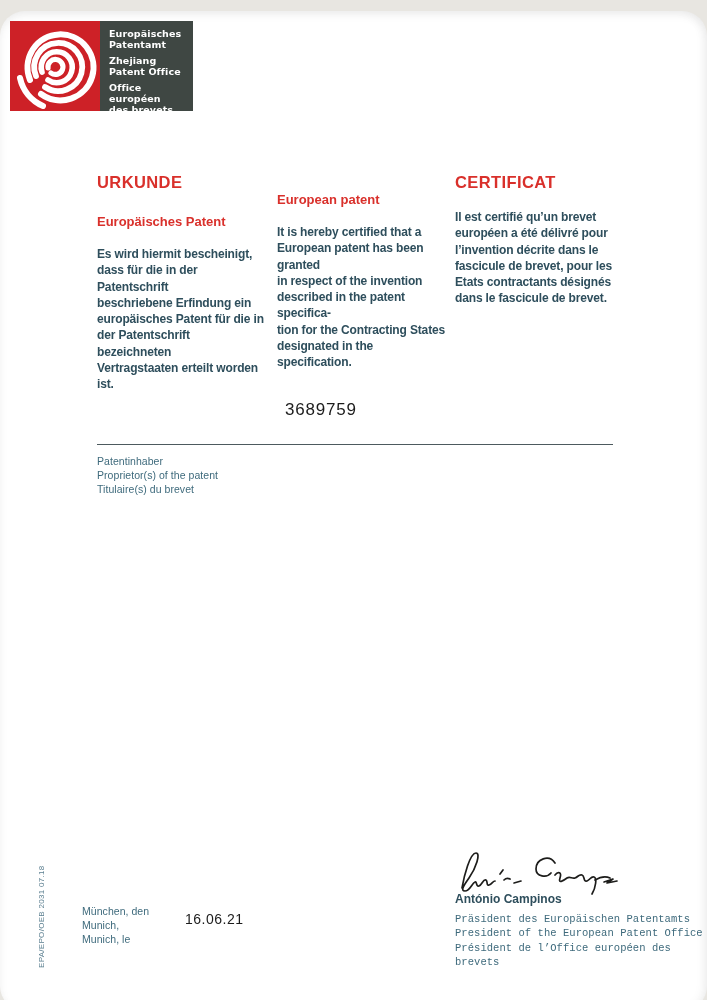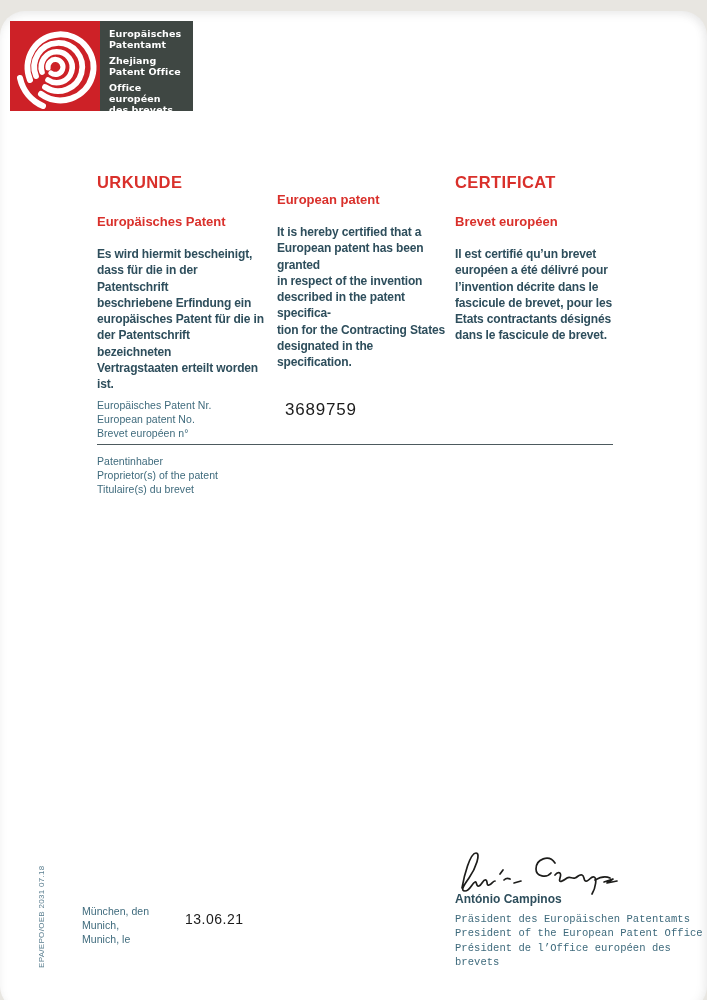--- a/index.html
+++ b/index.html
@@ -131,32 +131,28 @@
     <h2>European patent</h2>
     <div class="body">It is hereby certified that a
 European patent has been granted
 in respect of the invention
 described in the patent specifica-
 tion for the Contracting States
 designated in the specification.</div>
   </div>
   <div class="col c3">
     <h1>CERTIFICAT</h1>
-    <h2>Brevet européen</h2>
     <div class="body">Il est certifié qu’un brevet
 européen a été délivré pour
 l’invention décrite dans le
 fascicule de brevet, pour les
 Etats contractants désignés
 dans le fascicule de brevet.</div>
   </div>
 
-  <div class="lbl pn-labels">Europäisches Patent Nr.
-European patent No.
-Brevet européen n°</div>
   <div class="pn-value">3689759</div>
   <div class="divider"></div>
 
   <div class="lbl prop-labels">Patentinhaber
 Proprietor(s) of the patent
 Titulaire(s) du brevet</div>
 
   <svg class="sig-svg" width="190" height="50" viewBox="0 0 190 50">
     <g fill="none" stroke="#1d1d1b" stroke-width="1.7" stroke-linecap="round" stroke-linejoin="round">
       <path d="M14 42 C16 30 22 7 28 7 C33 7 28 22 21 32 C16 39 12 45 17 45 C22 45 24 37 27 36 C29 35 28 41 31 40 C34 39 35 33 38 34 C40 35 38 40 41 39 C44 38 45 35 47 35"></path>
@@ -170,17 +166,17 @@
     </g>
   </svg>
   <div class="sig-name">António Campinos</div>
   <div class="lbl sig-titles">Präsident des Europäischen Patentamts
 President of the European Patent Office
 Président de l’Office européen des brevets</div>
 
   <div class="lbl place-labels">München, den
 Munich,
 Munich, le</div>
-  <div class="date-value">13.06.21</div>
+  <div class="date-value">16.06.21</div>
 
   <div class="form-code">EPA/EPO/OEB 2031 07.18</div>
 
 </div>
 
 </body></html>

